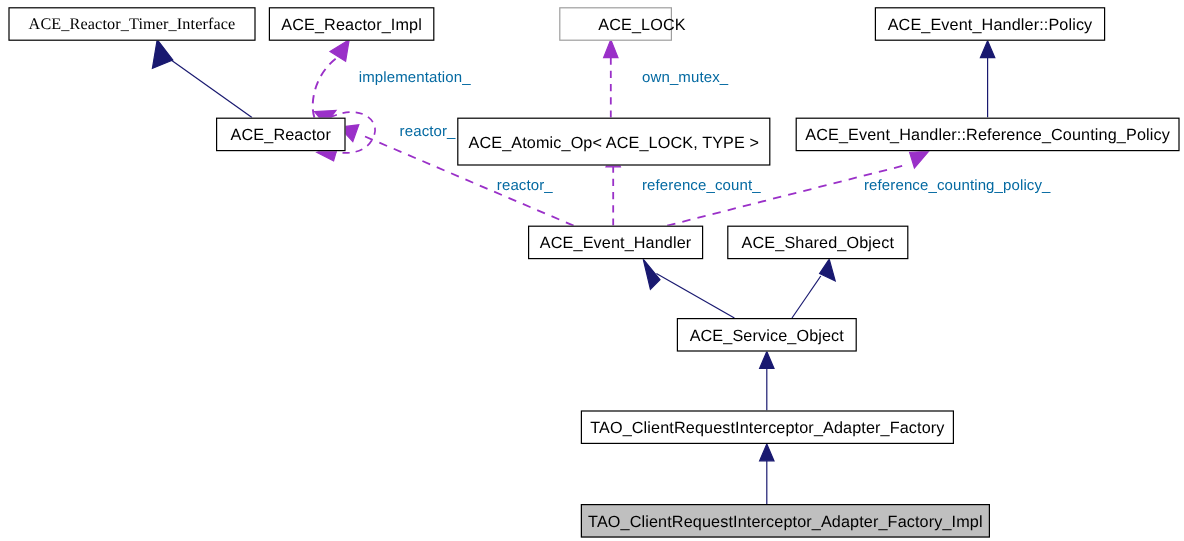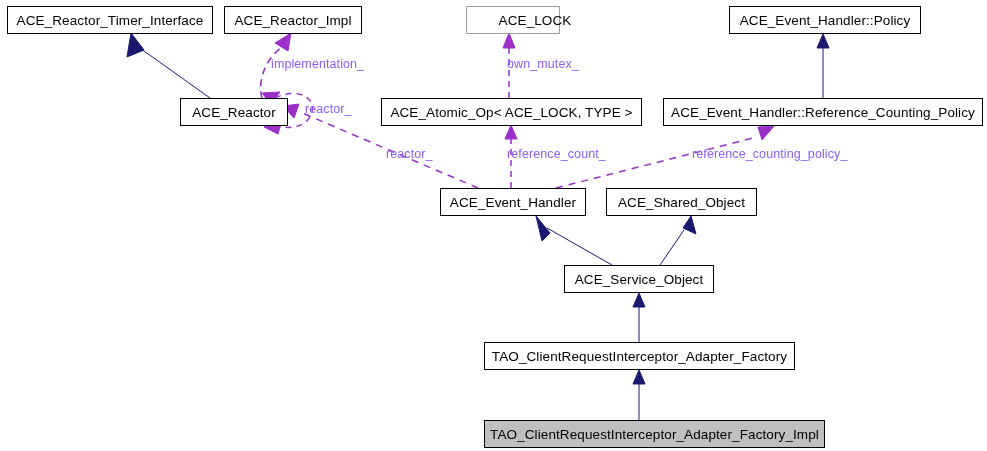--- a/index.html
+++ b/index.html
@@ -42,24 +42,25 @@
     border: 1px solid #9e9e9e;
   }
   .node.highlight {
     background: #bfbfbf;
     margin-left: 16px;
   }
   .edge-label {
     position: absolute;
     font-family: "Liberation Sans", sans-serif;
     font-size: 12.5px;
-    color: #8b5cf6;
+    color: #0369a1;
     white-space: nowrap;
     background: transparent;
     letter-spacing: 0.1px;
+    margin-left: 28px;
   }
 </style>
 </head>
 <body>
 
 <div id="diagram-root">
 
   <svg id="edge-layer" width="987" height="451" viewBox="0 0 987 451" xmlns="http://www.w3.org/2000/svg">
 
     <g>
@@ -118,41 +119,41 @@
       <polygon points="511,125 517,139 505,139" fill="#9a30c8" stroke="#9a30c8" stroke-width="1"></polygon>
     </g>
 
     <g>
       <line x1="556" y1="188" x2="757" y2="137" stroke="#9a30c8" stroke-width="1.5" stroke-dasharray="7,6"></line>
       <polygon points="774,126 762,140 758,127" fill="#9a30c8" stroke="#9a30c8" stroke-width="1"></polygon>
     </g>
 
   </svg>
 
-  <div class="node" style="left:7px; top:6px; width:206px; height:28px;">
+  <div class="node" style="left:7px; top:6px; width:206px; height:28px;font-family:Liberation Serif, serif;">
     <span>ACE_Reactor_Timer_Interface</span>
   </div>
 
   <div class="node" style="left:224px; top:6px; width:138px; height:28px;">
     <span>ACE_Reactor_Impl</span>
   </div>
 
   <div class="node external" style="left:466px; top:6px; width:94px; height:28px;padding-left:44px;">
     <span>ACE_LOCK</span>
   </div>
 
   <div class="node" style="left:729px; top:6px; width:192px; height:28px;">
     <span>ACE_Event_Handler::Policy</span>
   </div>
 
   <div class="node" style="left:180px; top:98px; width:108px; height:28px;">
     <span>ACE_Reactor</span>
   </div>
 
-  <div class="node" style="left:381px; top:98px; width:261px; height:28px;">
+  <div class="node" style="left:381px; top:98px; width:261px; height:40px;">
     <span>ACE_Atomic_Op&lt; ACE_LOCK, TYPE &gt;</span>
   </div>
 
   <div class="node" style="left:663px; top:98px; width:320px; height:28px;">
     <span>ACE_Event_Handler::Reference_Counting_Policy</span>
   </div>
 
   <div class="node" style="left:440px; top:188px; width:146px; height:28px;">
     <span>ACE_Event_Handler</span>
   </div>

